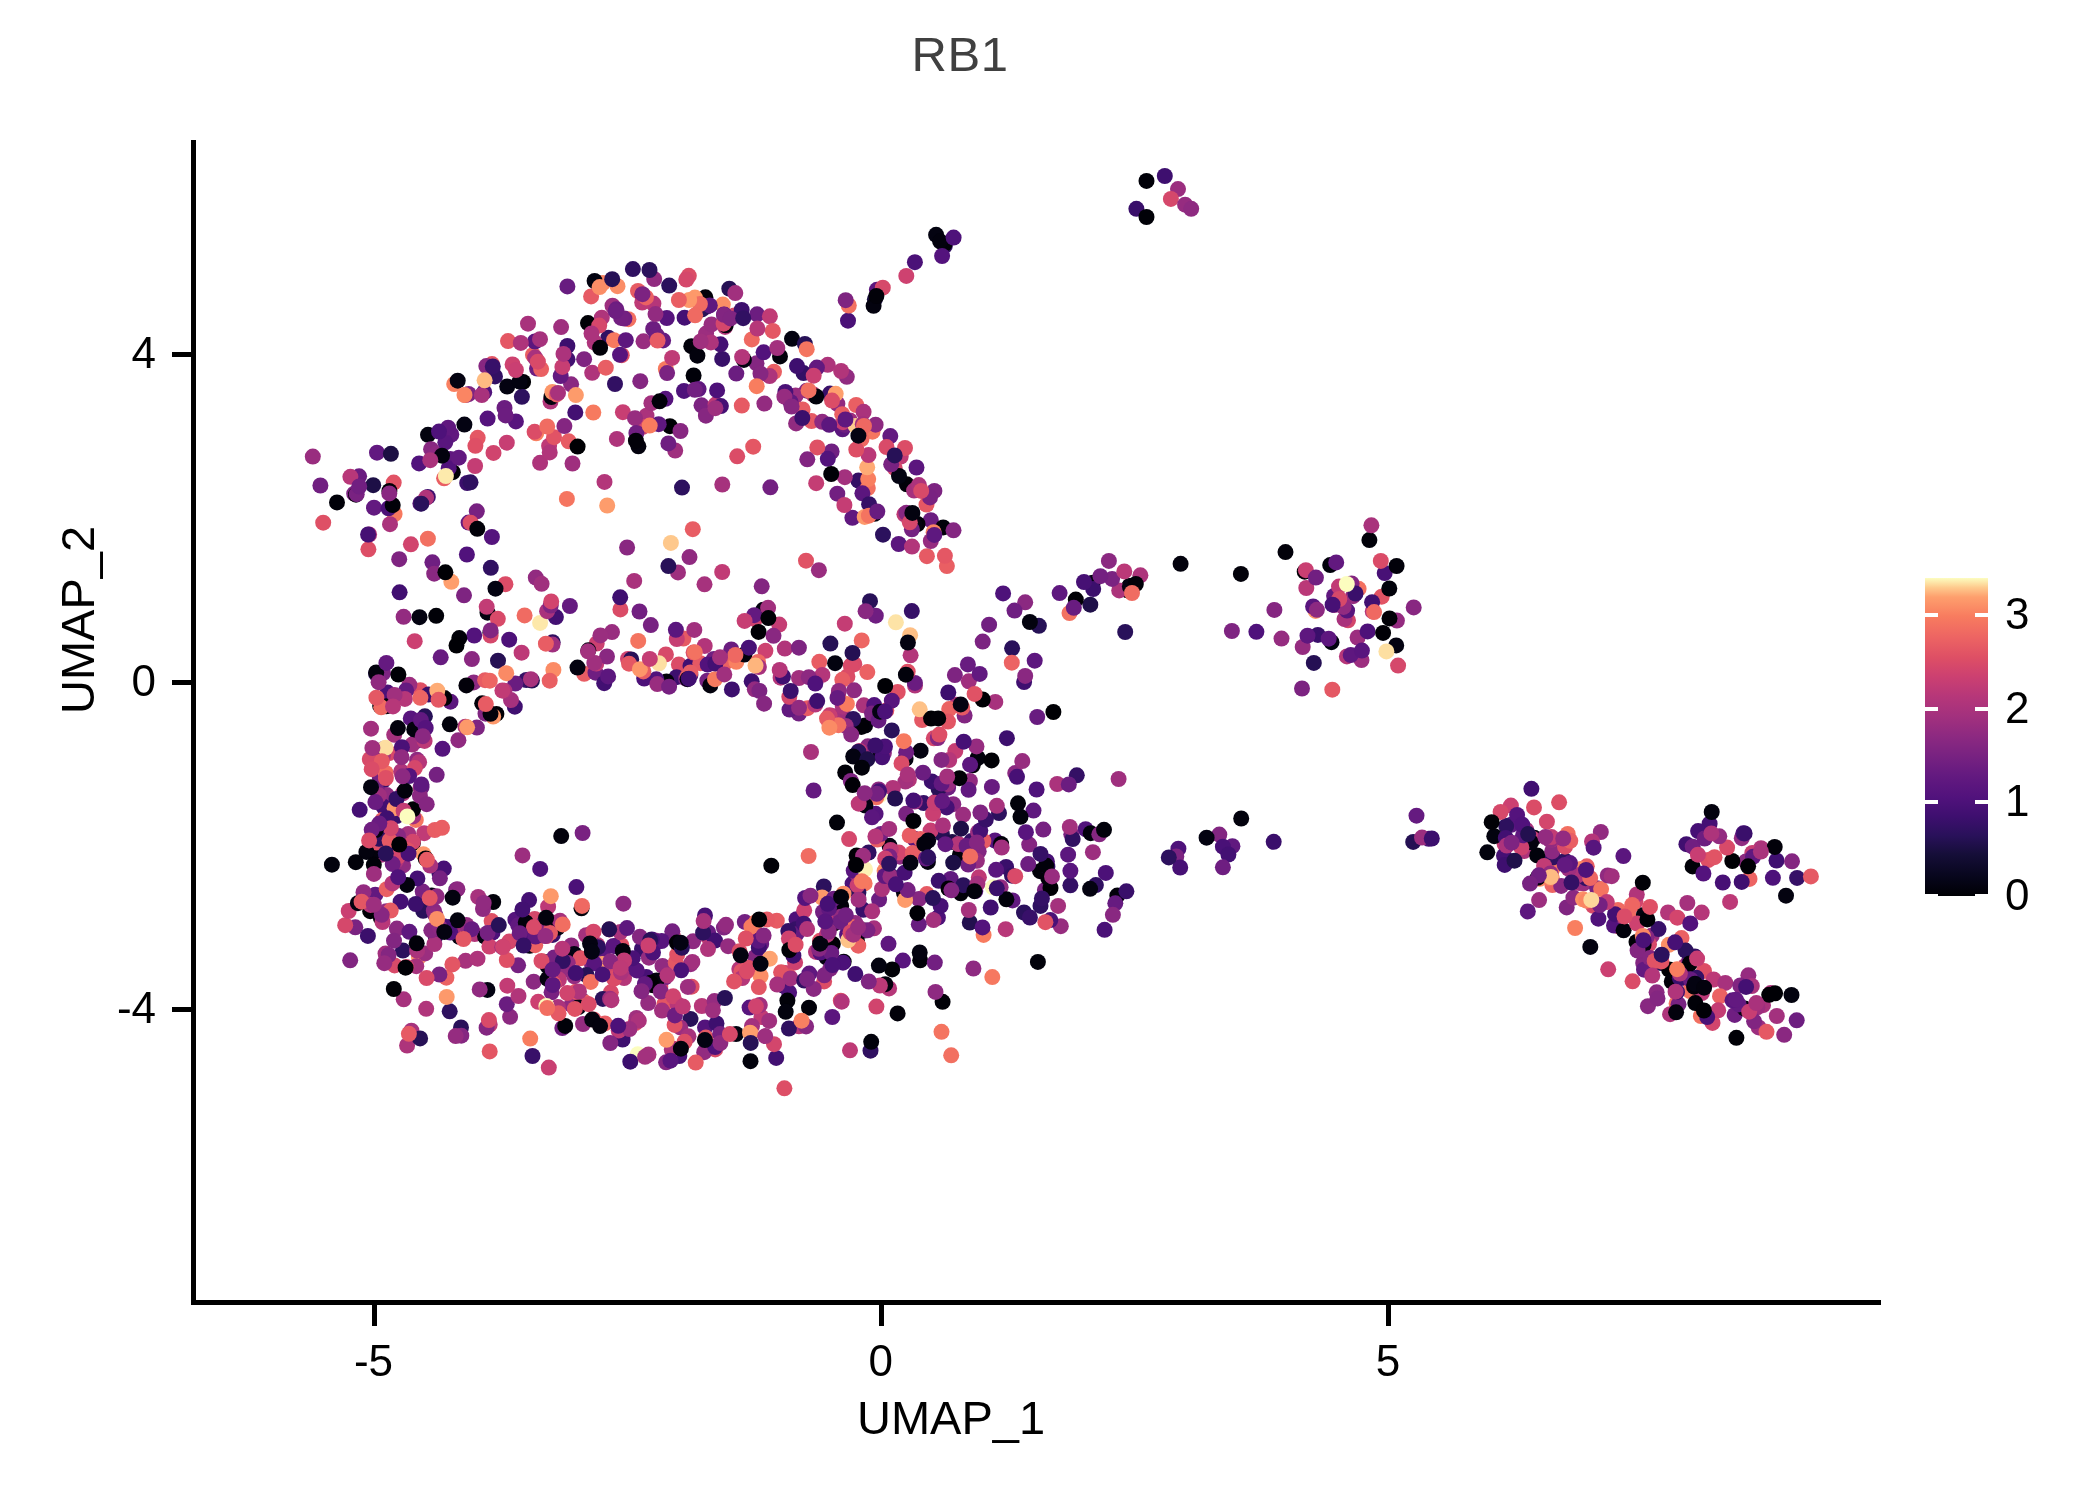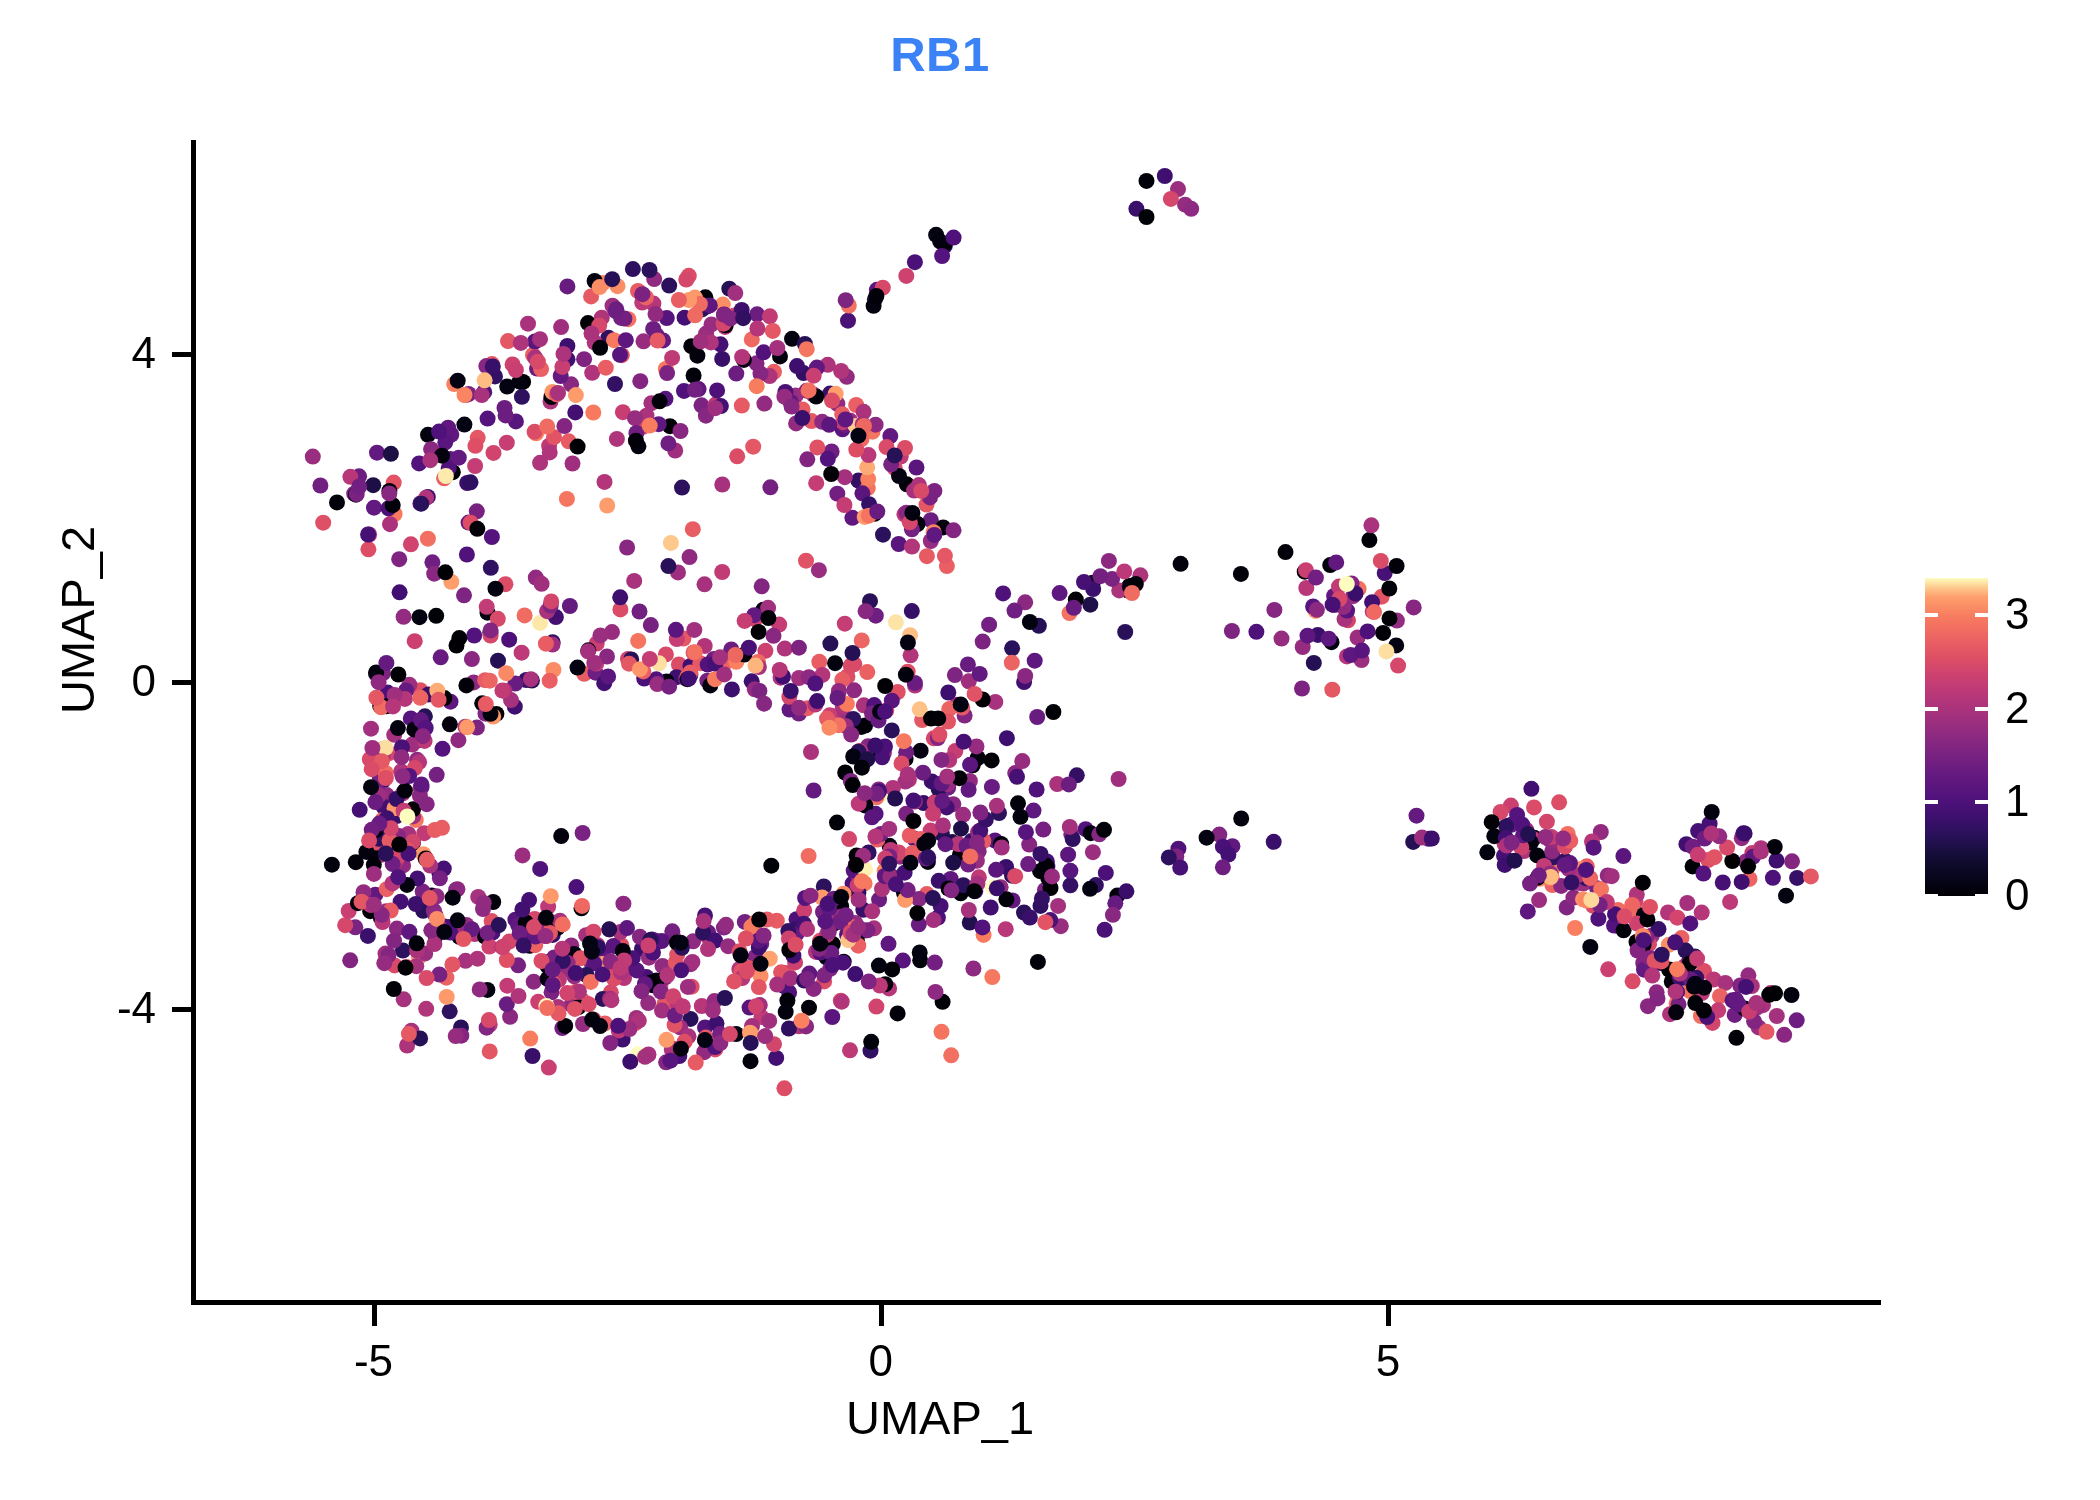--- a/index.html
+++ b/index.html
@@ -18,29 +18,30 @@
   }
 
   
   #plot-title {
     position: absolute;
     left: 0;
     top: 26px;
     width: 1880px;
     text-align: center;
     font-size: 49px;
-    font-weight: bold;
-    color: #3b82f6;
+    font-weight: normal;
+    color: #404040;
     letter-spacing: 0.5px;
+    padding-left: 20px;
   }
 
   
   #xlabel {
     position: absolute;
-    left: 0;
+    left: 11px;
     top: 1390px;
     width: 1880px;
     text-align: center;
     font-size: 47px;
     color: #000000;
   }
   #ylabel {
     position: absolute;
     left: -300px;
     top: 620px;

